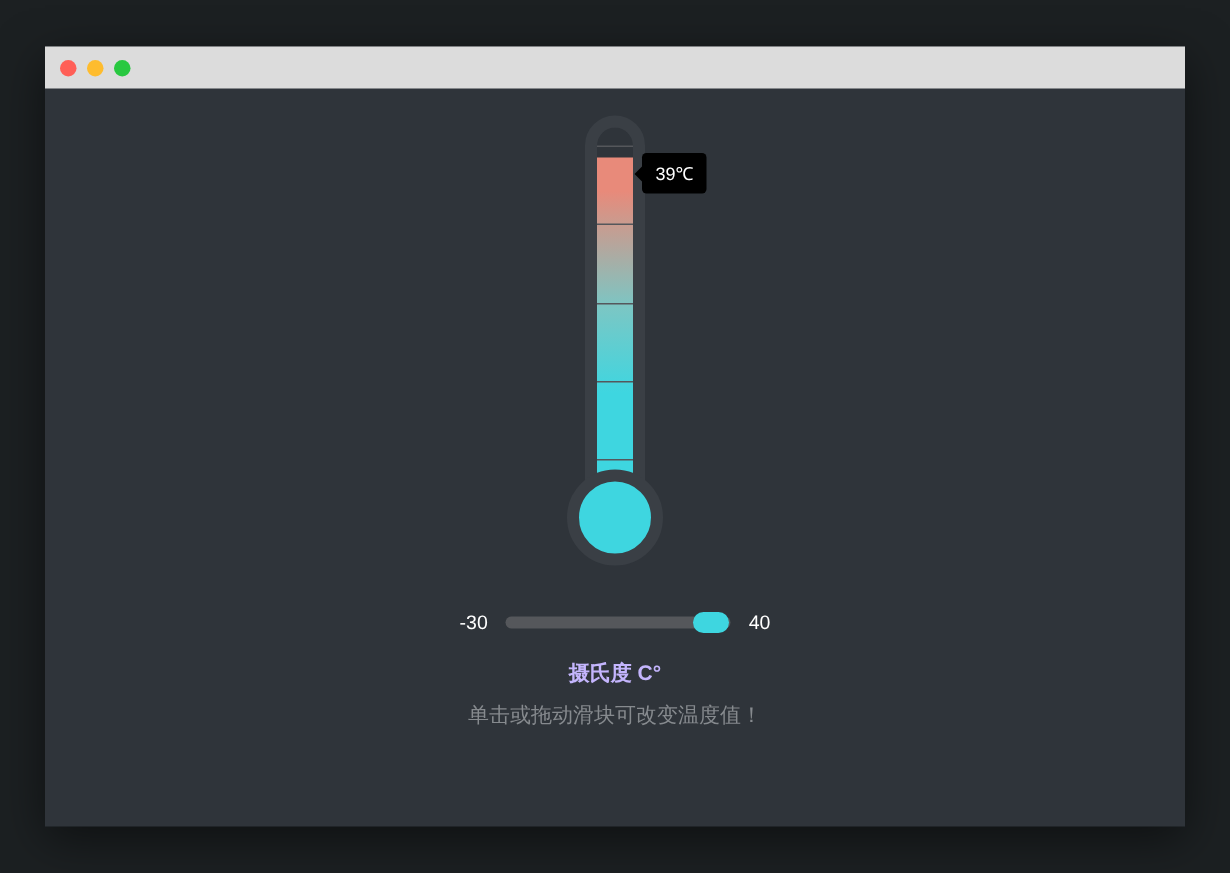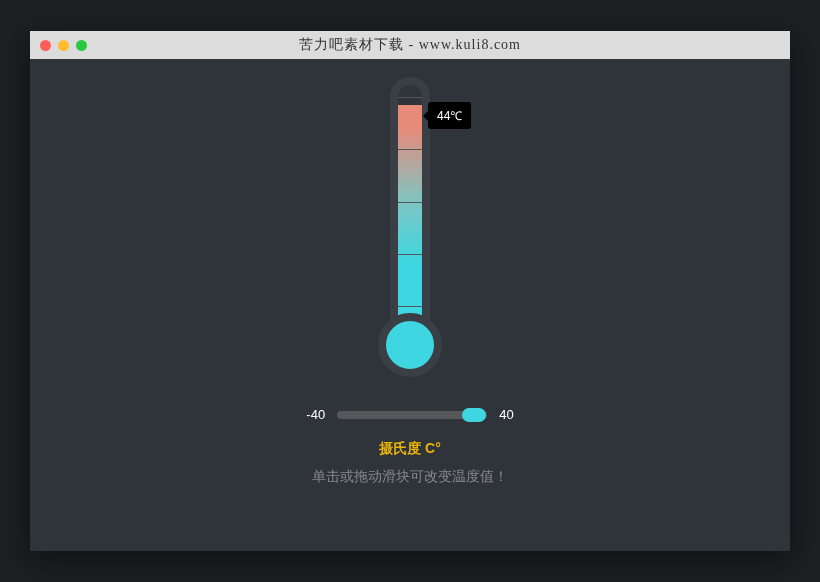--- a/index.html
+++ b/index.html
@@ -161,63 +161,62 @@
   left: 91%;
   transform: translate(-50%, -50%);
   width: 24px;
   height: 14px;
   background: #3ed6e0;
   border-radius: 7px;
   cursor: grab;
 }
 .unit-label {
   margin-top: 18px;
-  color: #eab308;
+  color: #c4b5fd;
   font-size: 14px;
   font-weight: 600;
 }
 .hint {
   margin-top: 10px;
   color: #868a8e;
   font-size: 14px;
 }
 </style>
 </head>
 <body>
 
 <div class="window">
   <div class="titlebar">
     <div class="traffic-lights">
       <div class="light red"></div>
       <div class="light yellow"></div>
       <div class="light green"></div>
     </div>
-    <div class="title">苦力吧素材下载 - www.kuli8.com</div>
   </div>
 
   <div class="content">
     <div class="thermo-wrap">
       <div class="thermo-tube">
         <div class="thermo-inner">
           <div class="thermo-fill"></div>
         </div>
       </div>
       <div class="ticks">
         <div class="tick"></div>
         <div class="tick"></div>
         <div class="tick"></div>
         <div class="tick"></div>
         <div class="tick"></div>
       </div>
       <div class="thermo-bulb"></div>
-      <div class="tooltip">44℃</div>
+      <div class="tooltip">39℃</div>
     </div>
 
     <div class="slider-row">
-      <span>-40</span>
+      <span>-30</span>
       <div class="slider-track">
         <div class="slider-thumb"></div>
       </div>
       <span>40</span>
     </div>
 
     <div class="unit-label">摄氏度 C°</div>
     <div class="hint">单击或拖动滑块可改变温度值！</div>
   </div>
 </div>

